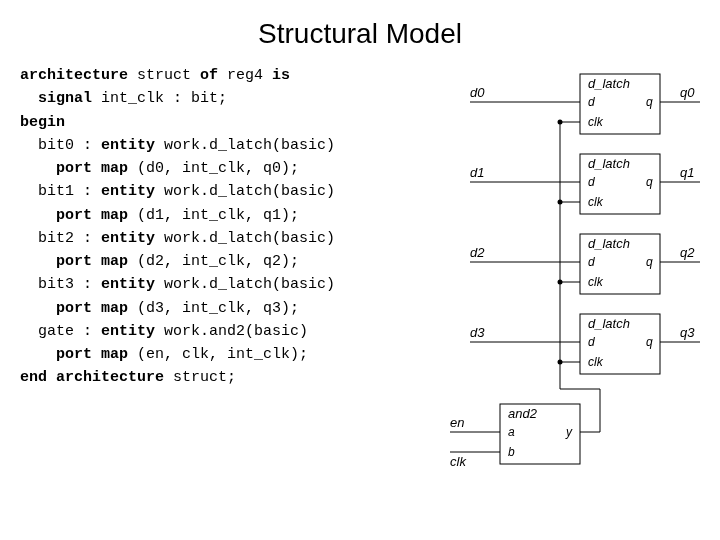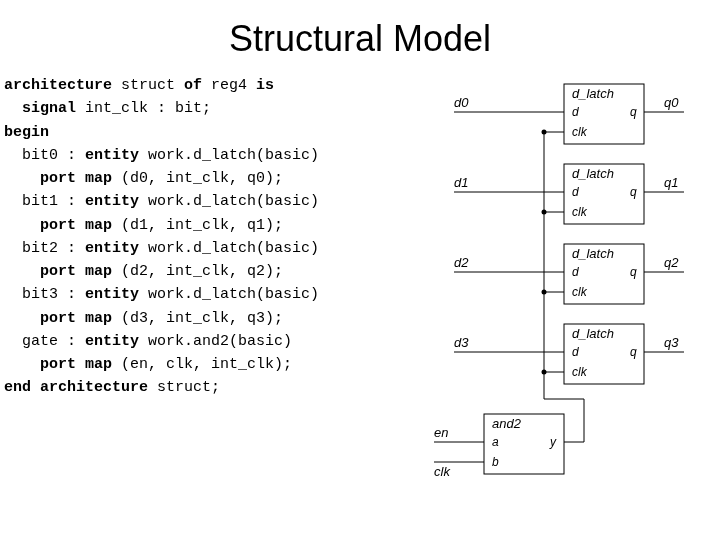--- a/index.html
+++ b/index.html
@@ -7,29 +7,29 @@
     padding: 0;
     width: 720px;
     height: 540px;
     background: #fff;
     font-family: Arial, Helvetica, sans-serif;
     position: relative;
     overflow: hidden;
   }
   .title {
     text-align: center;
-    font-size: 36px;
+    font-size: 28px;
     font-weight: normal;
     margin-top: 18px;
     margin-bottom: 14px;
   }
   .content-row {
     display: flex;
     flex-direction: row;
-    padding: 0 4px;
+    padding: 0 20px;
   }
   .code-col {
     flex: 0 0 420px;
     font-family: "Courier New", Courier, monospace;
     font-size: 15px;
     line-height: 1.55;
     white-space: pre;
   }
   .code-col .kw { font-weight: bold; }
   .diagram-col {

